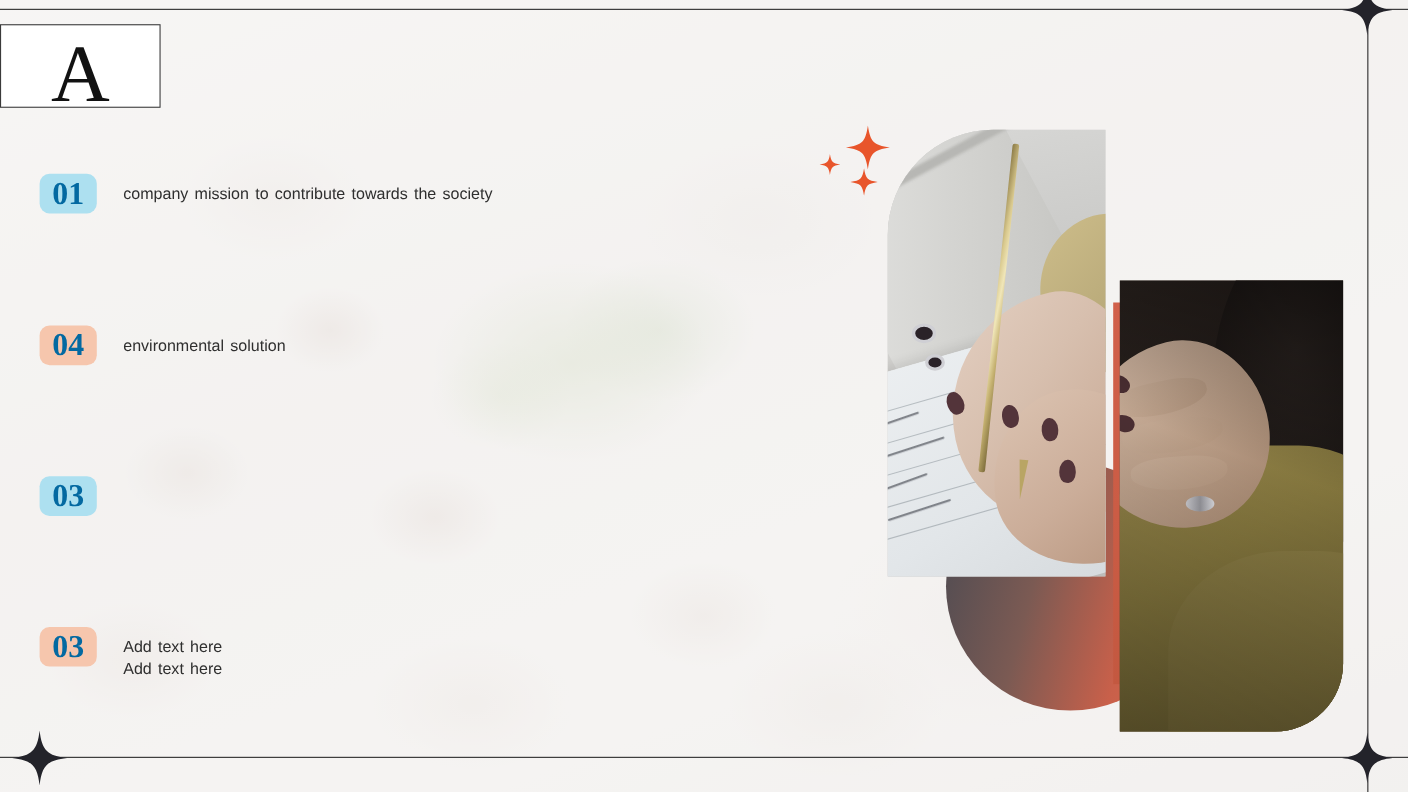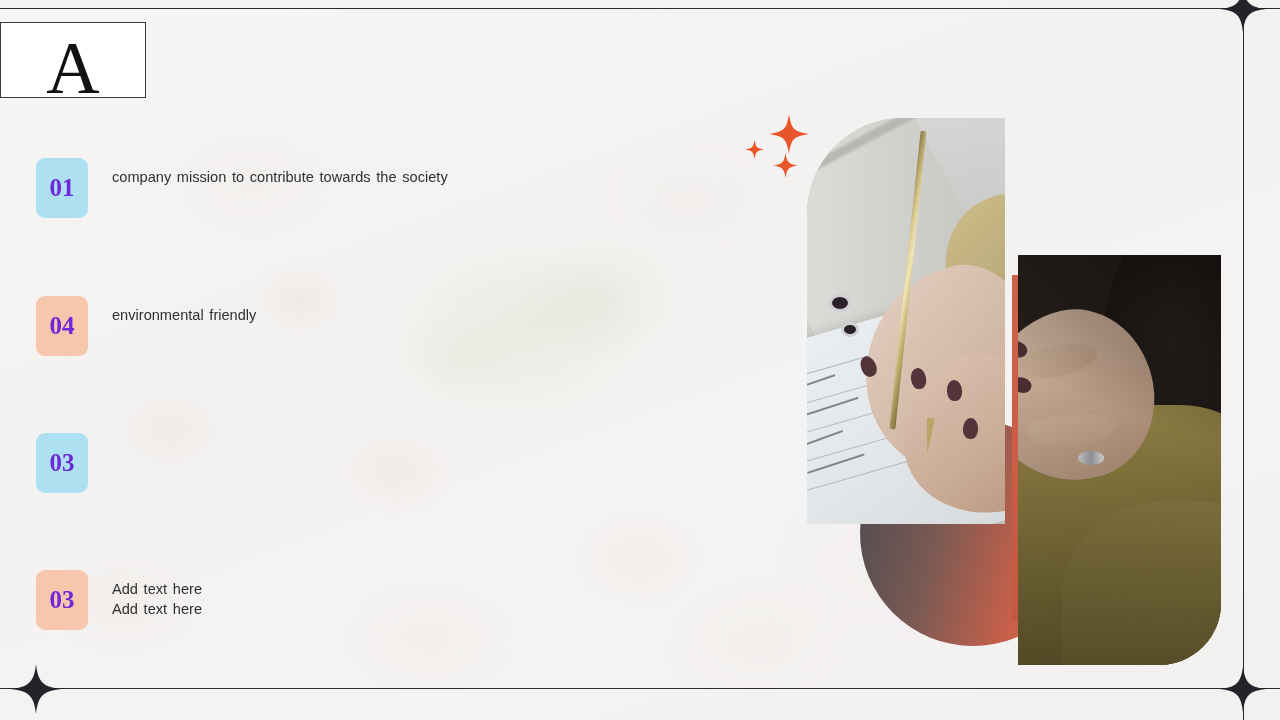--- a/index.html
+++ b/index.html
@@ -117,29 +117,29 @@
     width: 760px;
   }
   .agenda-item[data-idx="0"] { top: 0px; }
   .agenda-item[data-idx="1"] { top: 138px; }
   .agenda-item[data-idx="2"] { top: 275px; }
   .agenda-item[data-idx="3"] { top: 412px; }
 
   .agenda-badge {
     flex: 0 0 auto;
     width: 52px;
-    height: 60px;
+    height: 36px;
     border-radius: 9px;
     display: flex;
     align-items: center;
     justify-content: center;
     font-family: "Liberation Serif", "DejaVu Serif", serif;
-    font-size: 25px;
+    font-size: 29px;
     font-weight: 700;
-    color: #6d28d9;
+    color: #0369a1;
     letter-spacing: 0px;
   }
   .agenda-badge.blue  { background: #ade0f0; }
   .agenda-badge.peach { background: #f6c6ad; }
 
   .agenda-text {
     margin-left: 24px;
     padding-top: 10px;
     font-family: "Liberation Sans", sans-serif;
     font-size: 14.6px;
@@ -430,21 +430,21 @@
     <div class="agenda-item" data-idx="0">
       <div class="agenda-badge blue">01</div>
       <div class="agenda-text">
         <span class="line2">company mission to contribute  towards the society</span>
       </div>
     </div>
 
     <div class="agenda-item" data-idx="1">
       <div class="agenda-badge peach">04</div>
       <div class="agenda-text">
-        <span class="line2">environmental  friendly</span>
+        <span class="line2">environmental  solution</span>
       </div>
     </div>
 
     <div class="agenda-item" data-idx="2">
       <div class="agenda-badge blue">03</div>
     </div>
 
     <div class="agenda-item" data-idx="3">
       <div class="agenda-badge peach">03</div>
       <div class="agenda-text">

